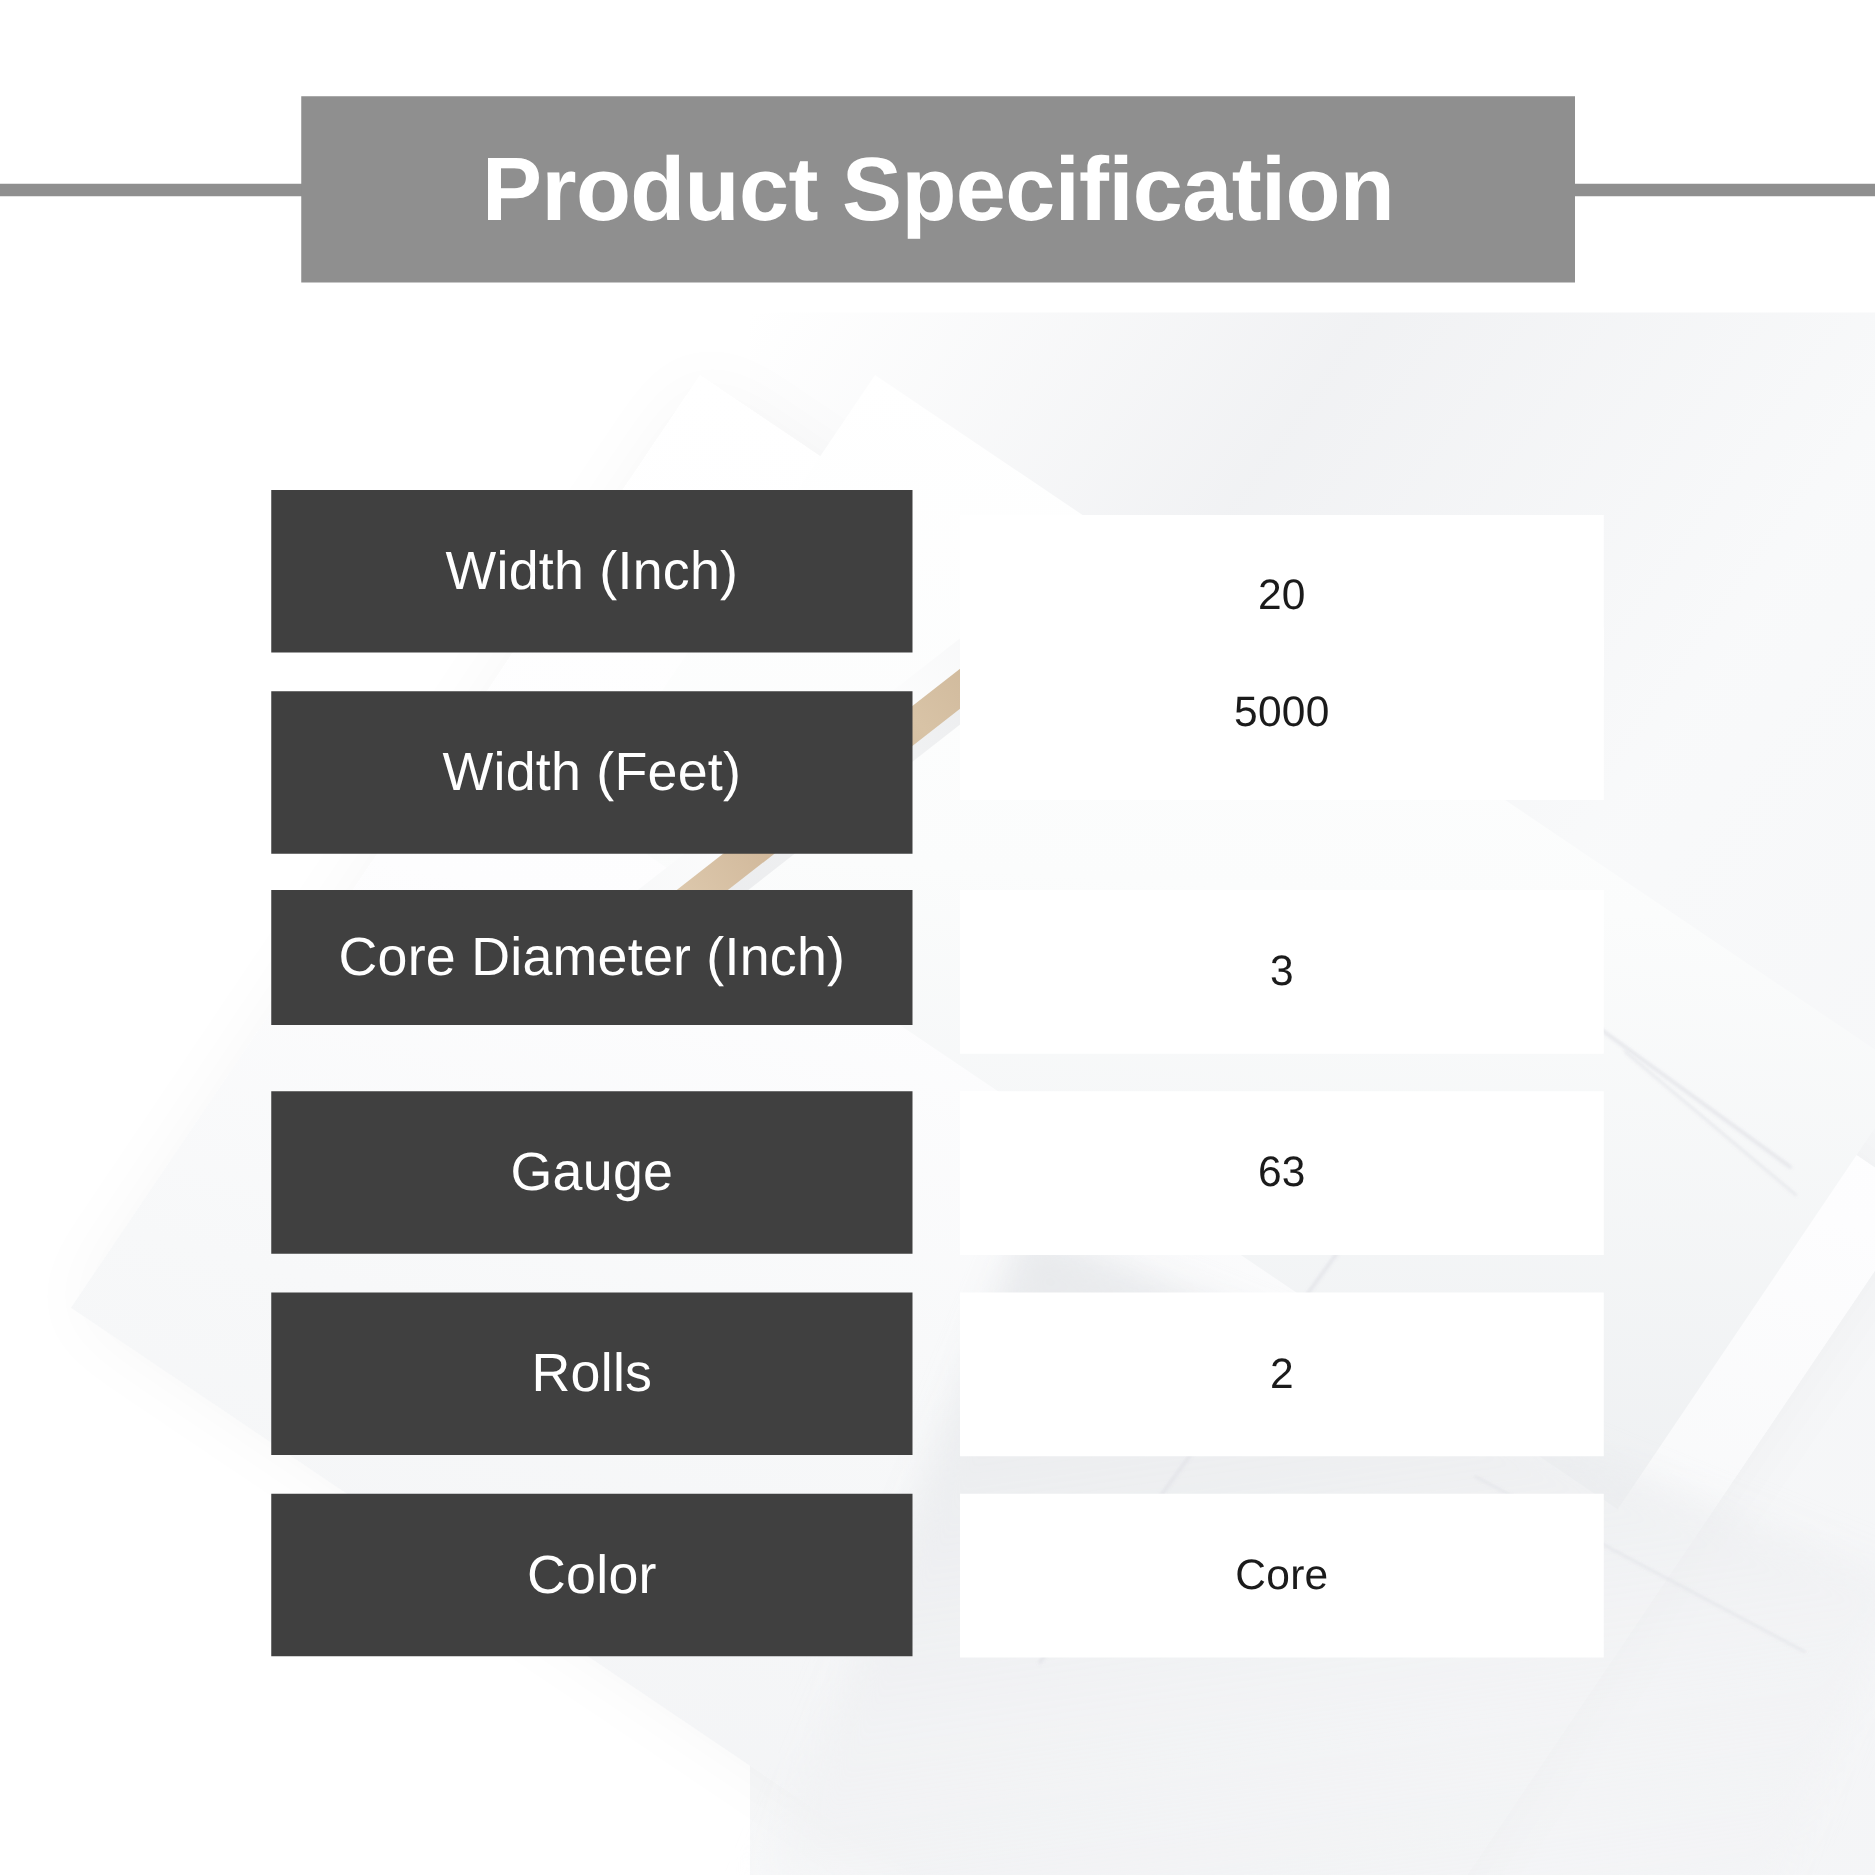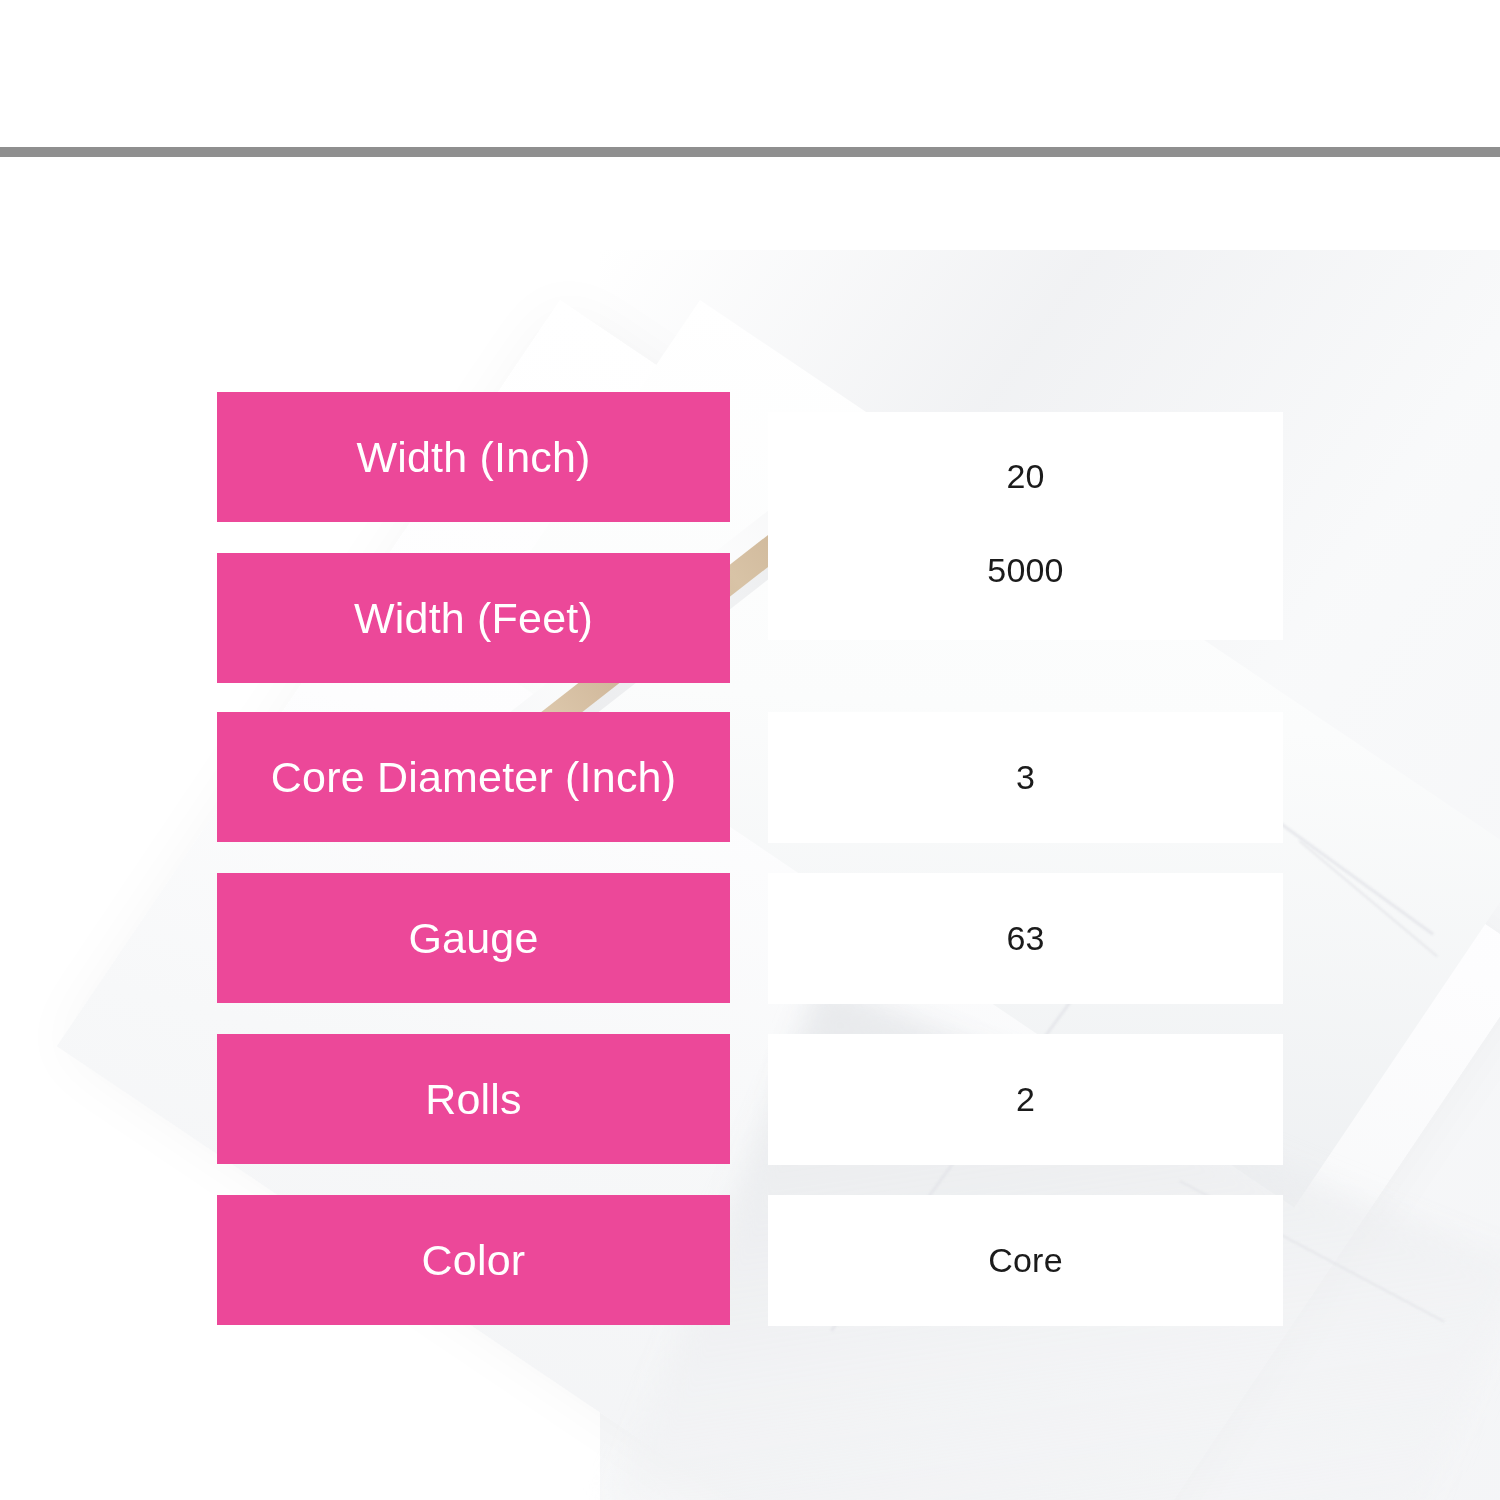--- a/index.html
+++ b/index.html
@@ -137,21 +137,21 @@
     position: absolute;
     left: 0; top: 0;
     width: 1500px; height: 1500px;
   }
   .spec-row { position: absolute; left: 0; width: 1500px; }
 
   .label-cell {
     position: absolute;
     left: 217px;
     width: 513px;
-    background: #ec4899;
+    background: #404040;
     display: flex;
     align-items: center;
     justify-content: center;
     text-align: left;
   }
   .label-text {
     color: #ffffff;
     font-size: 43px;
     font-weight: 400;
     line-height: 1.12;
@@ -190,20 +190,23 @@
     <div class="bg-core"></div>
     <div class="bg-core-edge"></div>
     <div class="bg-shadow"></div>
     <div class="bg-crease c1"></div>
     <div class="bg-crease c2"></div>
     <div class="bg-crease c3"></div>
     <div class="bg-crease c4"></div>
   </div>
 
   <div class="header-rule"></div>
+  <div class="title-banner">
+    <span class="title-text">Product Specification</span>
+  </div>
 
   <div class="spec-table">
 
     <div class="spec-row">
       <div class="label-cell" style="top:392px; height:130px;">
         <span class="label-text">Width (Inch)</span>
       </div>
       <div class="value-cell" style="top:412px; height:130px;">
         <span class="value-text">20</span>
       </div>
@@ -212,21 +215,21 @@
     <div class="spec-row">
       <div class="label-cell" style="top:553px; height:130px;">
         <span class="label-text">Width (Feet)</span>
       </div>
       <div class="value-cell" style="top:502px; height:138px;">
         <span class="value-text">5000</span>
       </div>
     </div>
 
     <div class="spec-row">
-      <div class="label-cell" style="top:712px; height:130px;">
+      <div class="label-cell" style="top:712px; height:108px;">
         <span class="label-text">Core Diameter (Inch)</span>
       </div>
       <div class="value-cell" style="top:712px; height:131px;">
         <span class="value-text">3</span>
       </div>
     </div>
 
     <div class="spec-row">
       <div class="label-cell" style="top:873px; height:130px;">
         <span class="label-text">Gauge</span>

